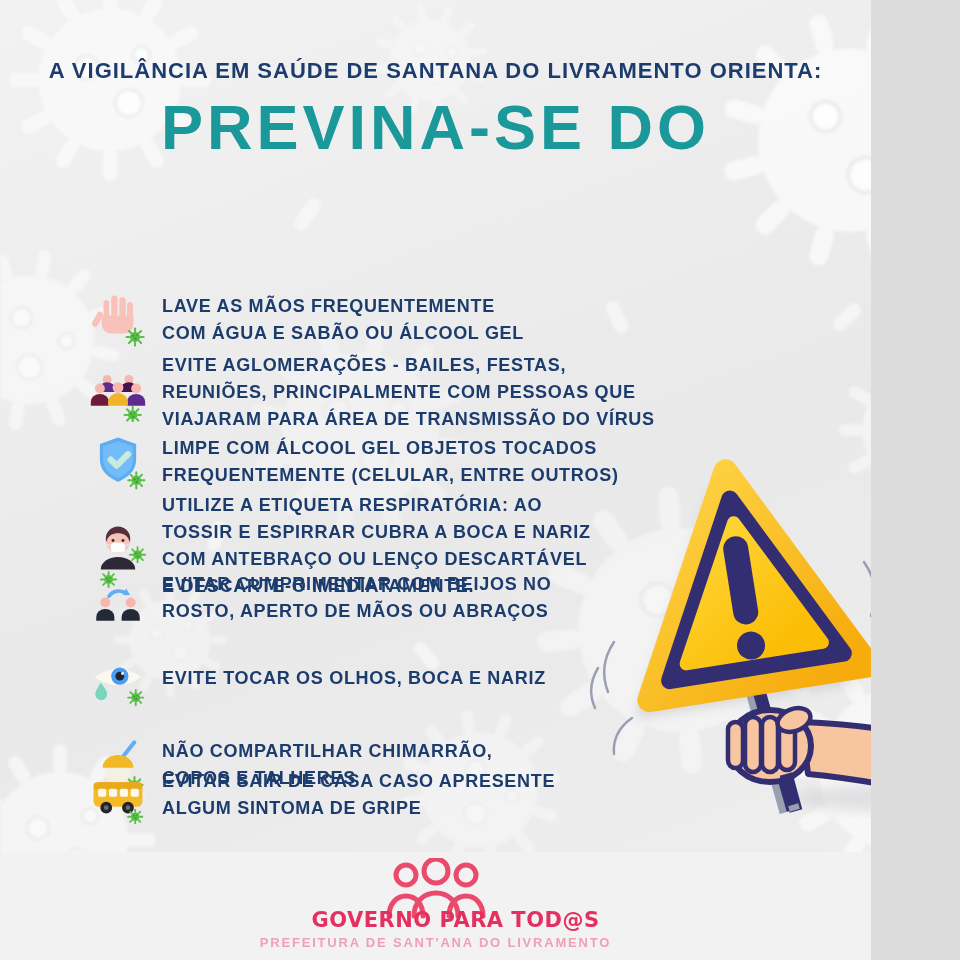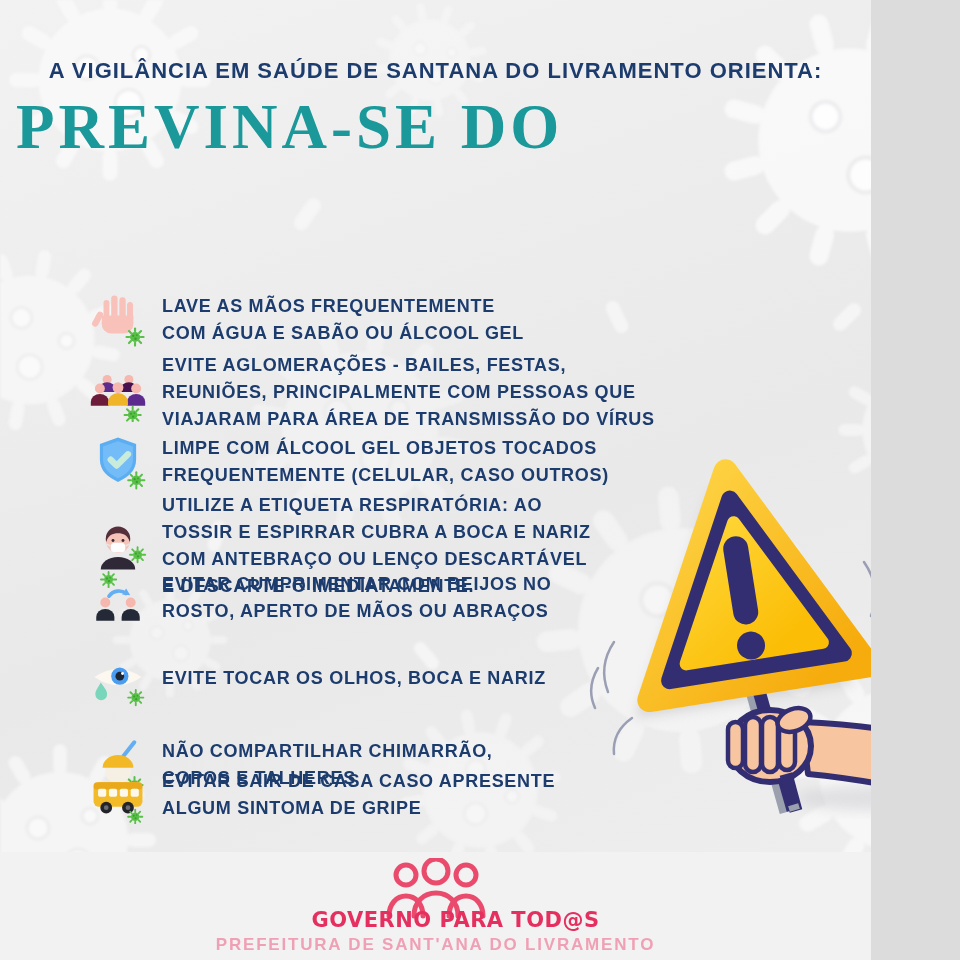--- a/index.html
+++ b/index.html
@@ -8,40 +8,40 @@
     background:linear-gradient(160deg,#f2f2f2 0%,#e9e9ea 55%,#efefef 100%);
     font-family:"Liberation Sans",sans-serif;
   }
   svg{display:block;}
   .bg{position:absolute;left:0;top:0;width:960px;height:960px;filter:blur(1.5px);}
   .bottom-strip{position:absolute;left:0;top:852px;width:960px;height:108px;background:#f2f2f3;}
   .header{
     position:absolute;top:58px;left:0;width:100%;text-align:center;
     color:#1d3c6e;font-size:22px;font-weight:bold;letter-spacing:1px;
   }
-  .title{position:absolute;top:96px;left:16px;width:100%;
-    color:#1a989a;font-weight:bold;font-family:Liberation Serif, serif;line-height:1.0;}
+  .title{position:absolute;top:96px;left:0;width:100%;text-align:center;
+    color:#1a989a;font-weight:bold;font-family:Liberation Sans, sans-serif;line-height:1.0;}
   .title .l1{font-size:63px;letter-spacing:4px;}
   .title .l2{font-size:79px;letter-spacing:7px;margin-top:-4px;}
   .items{position:absolute;left:88px;top:0;width:570px;}
   .item{position:absolute;left:0;display:flex;align-items:center;gap:14px;width:570px;}
   .item .icon{flex:0 0 60px;width:60px;height:60px;display:flex;align-items:center;justify-content:center;}
   .item .txt{
     color:#1d3c6e;font-size:18px;font-weight:bold;line-height:27px;
     letter-spacing:0.7px;white-space:pre-line;
   }
   .sign{position:absolute;left:570px;top:430px;width:390px;height:400px;}
   .footer{position:absolute;left:0;top:858px;width:100%;text-align:center;}
   .footer .logo{margin:0 auto -12px auto;}
   .footer .gov{
     font-family:"DejaVu Sans",sans-serif;font-weight:bold;font-size:21px;
     color:#e5305f;letter-spacing:0.5px;padding-left:40px;
   }
   .footer .pref{
-    font-weight:bold;font-size:17px;color:#f0a0b4;letter-spacing:1.8px;margin-top:3px;text-align:center;
+    font-weight:bold;font-size:13px;color:#f0a0b4;letter-spacing:1.8px;margin-top:3px;text-align:center;
   }
 </style>
 </head>
 <body>
 
 <svg width="0" height="0" style="position:absolute" aria-hidden="true">
   <defs>
     <g id="gvirus">
       <circle cx="12" cy="12" r="6.2" fill="#58bf47"></circle>
       <g stroke="#58bf47" stroke-width="2.6" stroke-linecap="round">
@@ -158,21 +158,21 @@
     <div class="item" style="top:432px">
       <div class="icon">
         <svg viewBox="0 0 64 64" width="58" height="58">
           <path d="M32 5 L52 12 V29 c0 13 -9 20 -20 25 C21 49 12 42 12 29 V12 Z" fill="#5caef2"></path>
           <path d="M32 9 L48.5 14.8 V28.6 c0 11 -7.5 17 -16.5 21.4 C23.5 45.6 15.5 39.6 15.5 28.6 V14.8 Z" fill="#74bcf7"></path>
           <path d="M24 29.5 l6.5 6.5 L43 23.5" stroke="#c8ecd9" stroke-width="7" fill="none" stroke-linecap="round" stroke-linejoin="round"></path>
           <use href="#gvirus" transform="translate(42,42) scale(0.85)"></use>
         </svg>
       </div>
       <div class="txt">LIMPE COM ÁLCOOL GEL OBJETOS TOCADOS
-FREQUENTEMENTE (CELULAR, CASO OUTROS)</div>
+FREQUENTEMENTE (CELULAR, ENTRE OUTROS)</div>
     </div>
 
     <div class="item" style="top:492px">
       <div class="icon">
         <svg viewBox="0 0 64 64" width="58" height="58">
           <path d="M13 58 a19 14 0 0 1 38 0 z" fill="#2f2937"></path>
           <circle cx="32" cy="26" r="13.5" fill="#f4c4b8"></circle>
           <path d="M18.5 24 a13.5 13.5 0 0 1 27 0 c0 1.2 -.1 2.4 -.6 3.5 c-2 -7.5 -7 -9.5 -12.9 -9.5 c-5.9 0 -10.9 2 -12.9 9.5 c-.5 -1.1 -.6 -2.3 -.6 -3.5 z" fill="#55303a"></path>
           <circle cx="26.5" cy="26" r="1.6" fill="#3a2b33"></circle>
           <circle cx="37.5" cy="26" r="1.6" fill="#3a2b33"></circle>

